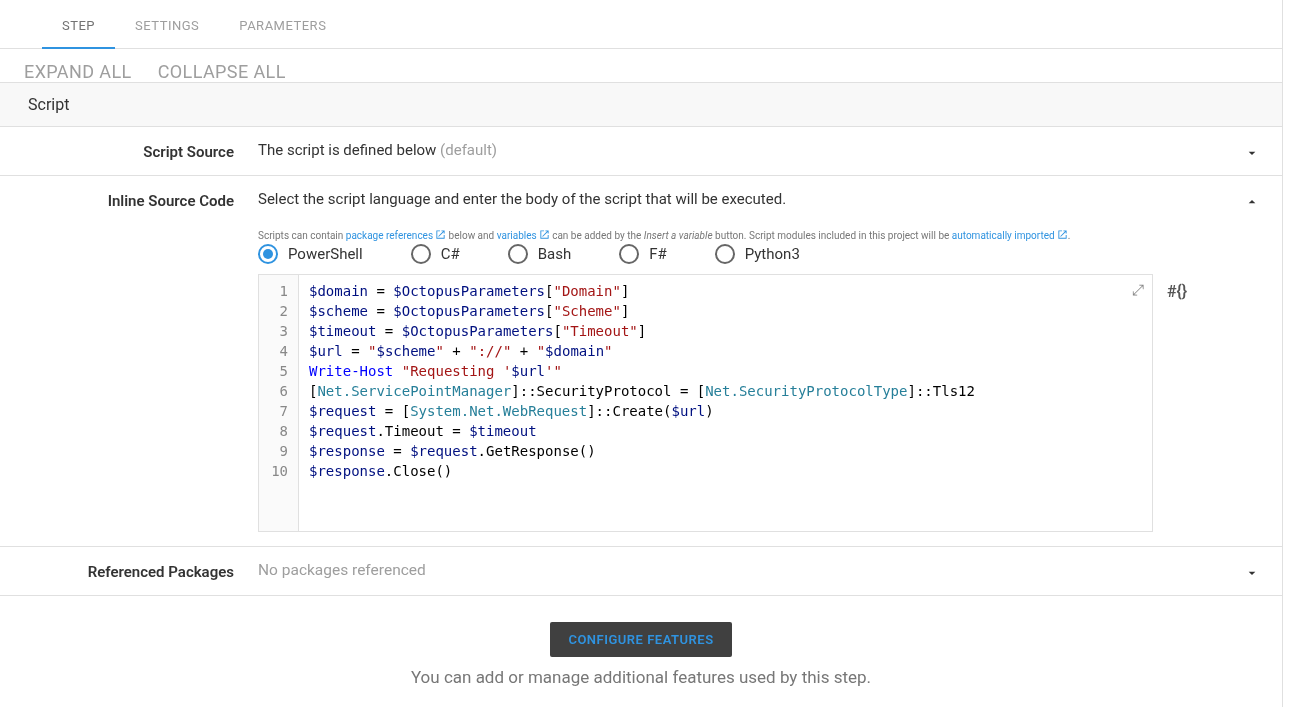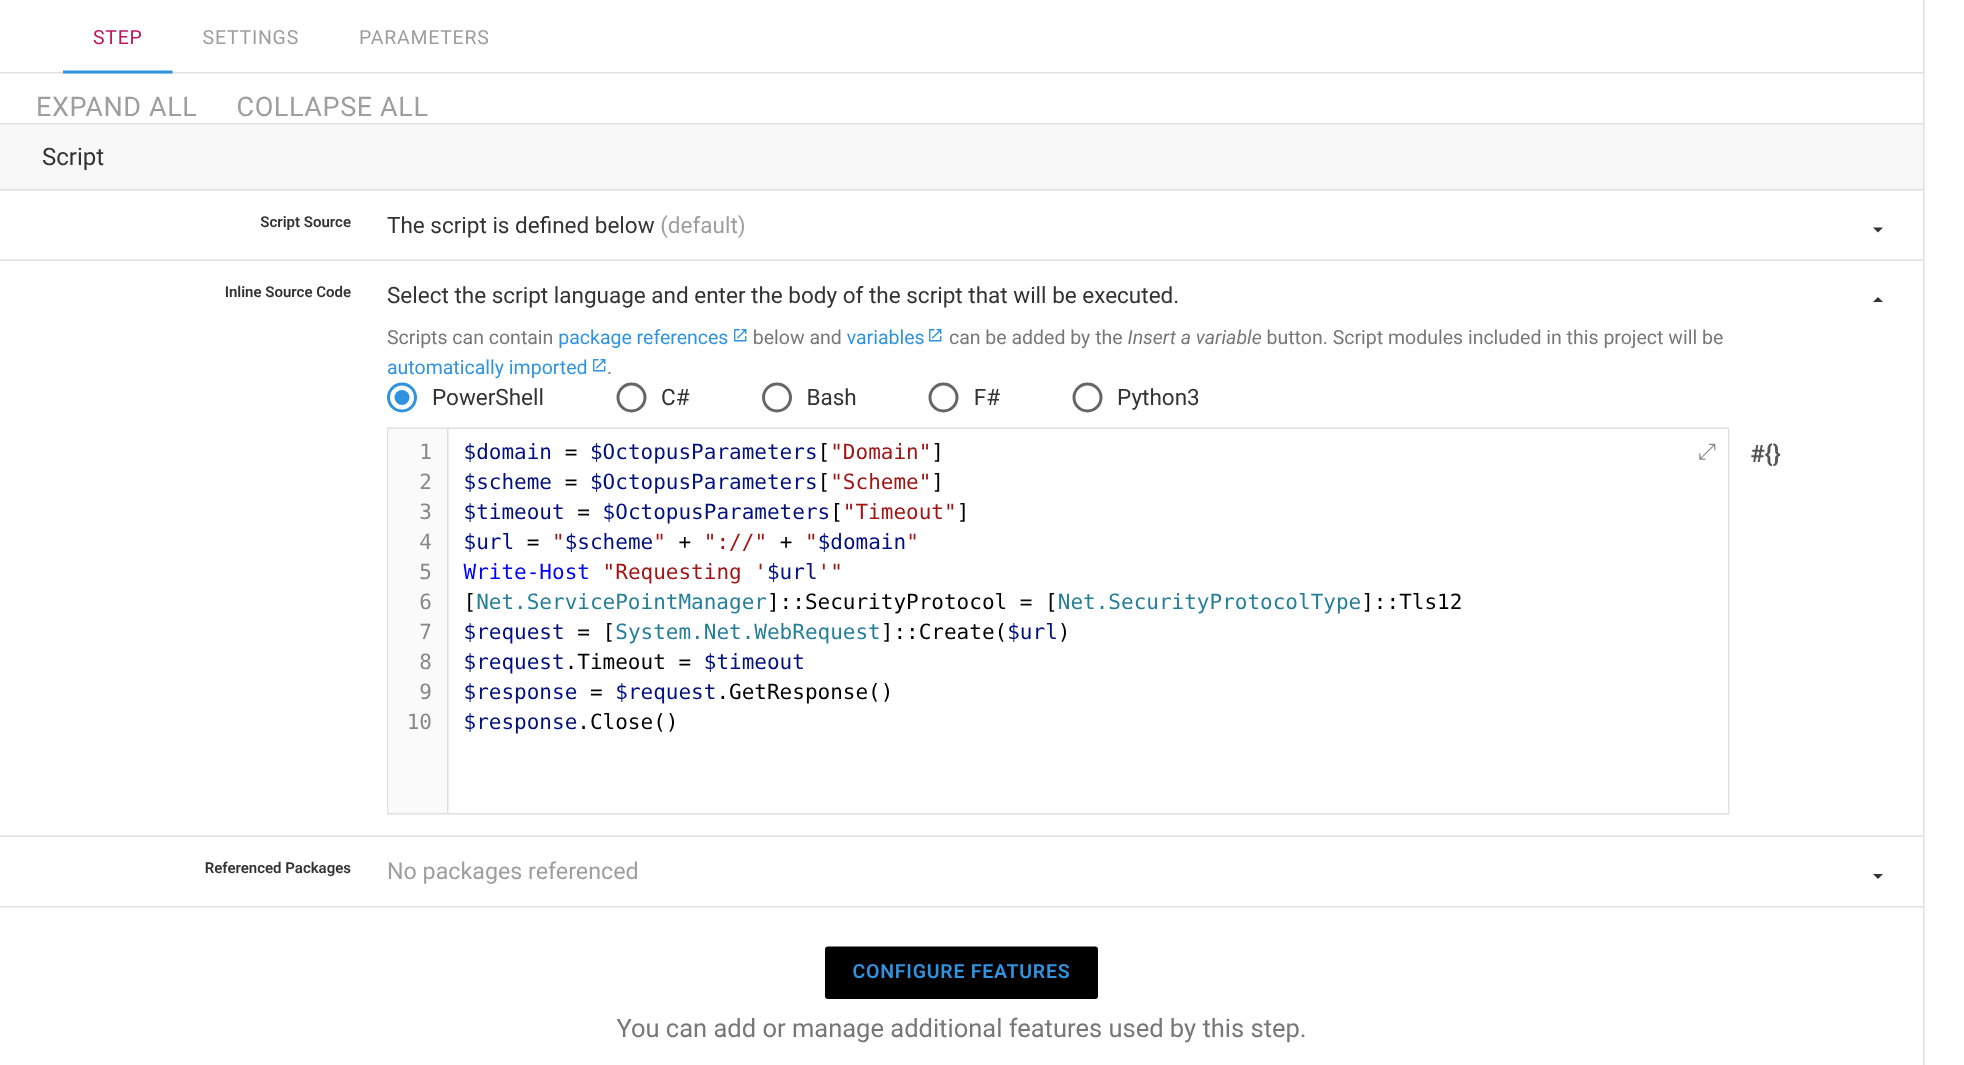--- a/index.html
+++ b/index.html
@@ -13,32 +13,32 @@
     --gutter:#f5f5f5;
     --code-blue:#0000ff;
     --code-red:#a31515;
     --keyword-blue:#0451a5;
   }
   html,body{margin:0;padding:0;font-family:-apple-system,BlinkMacSystemFont,"Segoe UI",Roboto,Arial,sans-serif;font-size:14px;color:var(--text);background:#fff}
   *{box-sizing:border-box}
   .app{width:1283px;border-right:1px solid var(--border);position:relative}
   .tabs{display:flex;border-bottom:1px solid var(--border);padding-left:42px}
   .tab{padding:18px 20px 14px;font-size:13px;letter-spacing:.5px;color:var(--muted);cursor:pointer;text-transform:uppercase}
-  .tab.active{color:#be185d;border-bottom:2px solid var(--blue);margin-bottom:-1px}
+  .tab.active{color:#737373;border-bottom:2px solid var(--blue);margin-bottom:-1px}
   .actions{display:flex;justify-content:flex-start;gap:26px;padding:12px 24px 0;font-size:18px;color:var(--muted);letter-spacing:.4px}
   .actions span{cursor:pointer}
   .panel-header{background:var(--panel-bg);border-top:1px solid var(--border);border-bottom:1px solid var(--border);padding:12px 28px;font-size:16px;color:#333}
   .row{display:flex;border-bottom:1px solid var(--border);padding:14px 0}
-  .row-label{width:258px;padding-right:24px;padding-top:2px;text-align:right;font-weight:600;font-size:10px;color:#333}
+  .row-label{width:258px;padding-right:24px;padding-top:2px;text-align:right;font-weight:600;font-size:15px;color:#333}
   .row-body{flex:1;padding-right:60px;position:relative}
   .inline-desc{font-size:15px;color:#333}
   .default-tag{color:var(--muted)}
   .chev{position:absolute;right:22px;top:4px;cursor:pointer}
   .chev svg{width:16px;height:16px;fill:#333}
-  .hint{font-size:13px;color:var(--muted2);margin-top:10px;line-height:1.5}
+  .hint{font-size:10px;color:var(--muted2);margin-top:20px;line-height:1.5}
   .hint a{color:var(--link);text-decoration:none}
   .ext{display:inline-block;vertical-align:middle;margin-left:2px}
   .ext svg{width:11px;height:11px;fill:var(--link)}
   .italic{font-style:italic}
   .radios{display:flex;gap:48px;align-items:center}
   .radio{display:flex;align-items:center;gap:10px;font-size:15px;cursor:pointer}
   .radio .outer{width:20px;height:20px;border:2px solid #666;border-radius:50%;display:flex;align-items:center;justify-content:center}
   .radio.selected .outer{border-color:var(--blue)}
   .radio .inner{width:10px;height:10px;border-radius:50%;background:var(--blue);display:none}
   .radio.selected .inner{display:block}
@@ -47,21 +47,21 @@
   .gutter{background:#fafafa;border-right:1px solid var(--border);text-align:right;padding:6px 10px;color:#888;line-height:20px;user-select:none;min-width:40px}
   .code{padding:6px 10px 50px;white-space:pre;line-height:20px;color:#000;flex:1}
   .tok-var{color:#001080}
   .tok-str{color:var(--code-red)}
   .tok-kw{color:var(--code-blue)}
   .tok-type{color:#267f99}
   .expand-ic{position:absolute;right:8px;top:6px;cursor:pointer;color:#888;font-size:15px}
   .side-insert{margin-top:18px;color:#555;font-size:16px;cursor:pointer;font-weight:600}
   .muted-val{color:var(--muted);font-size:15.5px}
   .footer{text-align:center;padding:26px 0 20px}
-  .cfg-btn{display:inline-block;background:#000000;color:var(--blue);font-weight:600;font-size:13px;letter-spacing:.5px;padding:10px 18px;border-radius:2px;cursor:pointer}
+  .cfg-btn{display:inline-block;background:#404040;color:var(--blue);font-weight:600;font-size:13px;letter-spacing:.5px;padding:10px 18px;border-radius:2px;cursor:pointer}
   .footer-hint{font-size:17px;color:var(--muted2);margin-top:10px}
 </style>
 </head>
 <body>
 
 <div class="app">
   <div class="tabs">
     <div class="tab active">STEP</div>
     <div class="tab">SETTINGS</div>
     <div class="tab">PARAMETERS</div>

